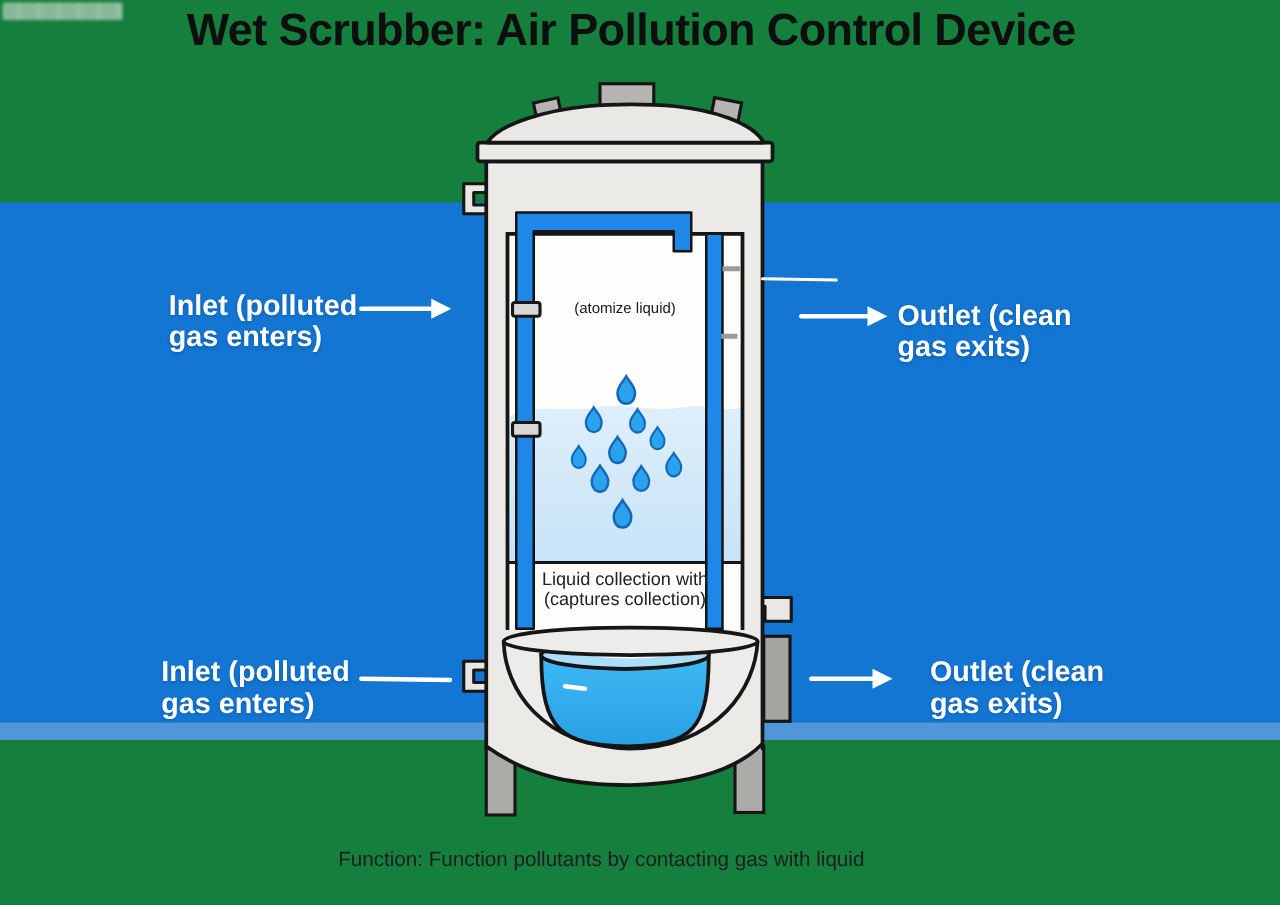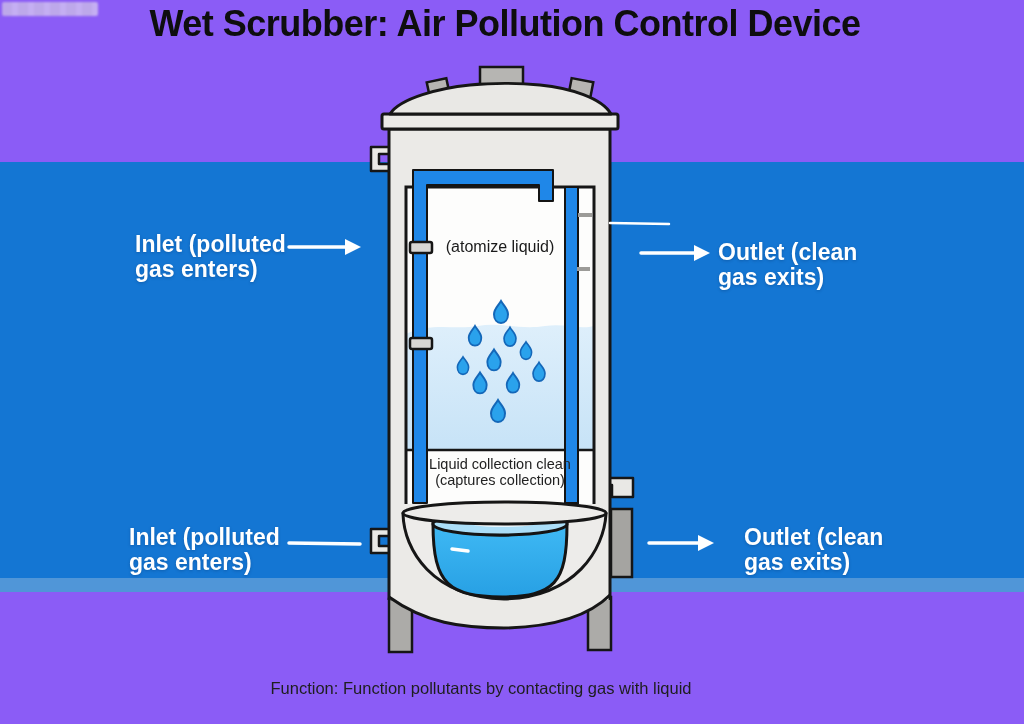--- a/index.html
+++ b/index.html
@@ -10,21 +10,21 @@
     --mist-blue:#CFE7F9;
     --liquid-blue:#33B1F0;
     --vessel-gray:#EBEAE7;
     --metal-gray:#B6B5B2;
     --outline:#161616;
     --title-ink:#0E0E0E;
   }
   html,body{margin:0;padding:0;}
   .stage{
     position:relative;width:1024px;height:724px;overflow:hidden;
-    background:#8b5cf6;
+    background:#15803d;
     font-family:"Liberation Sans", sans-serif;
   }
   .watermark{
     position:absolute;left:2px;top:2px;width:96px;height:14px;opacity:.55;
     background:repeating-linear-gradient(90deg,#E7E6E1 0 10px,#F4F3EF 10px 16px);
     filter:blur(1.2px);border-radius:2px;
   }
   .band{position:absolute;left:0;top:162px;width:1024px;height:416px;background:var(--band-blue);}
   .band-strip{position:absolute;left:0;top:578px;width:1024px;height:14px;background:var(--band-strip);}
   .title{
@@ -35,21 +35,21 @@
   .side-label{
     position:absolute;color:#fff;font-weight:bold;font-size:23px;line-height:25px;
     text-shadow:0 1px 3px rgba(0,40,90,.30);
     margin-left:12px;
   }
   .side-label.left{text-align:left;}
   .side-label.center{text-align:left;}
   .inner-label{position:absolute;left:406px;width:188px;text-align:center;color:#1A1A1A;}
   .spray{top:236px;font-size:17px;line-height:21px;}
   .spray .l1{font-weight:bold;}
-  .spray .l2{font-weight:normal;font-size:16px;}
+  .spray .l2{font-weight:normal;font-size:12px;}
   .tank{top:456px;font-size:14.5px;line-height:16px;color:#222;}
   .caption{
     position:absolute;left:0;top:679px;width:962px;text-align:center;
     font-size:16.5px;color:#1E1E1E;
   }
   .caption .b{font-weight:normal;}
 </style>
 </head>
 <body>
 
@@ -169,21 +169,21 @@
   </div>
   <div class="side-label center" style="left:732px;top:525px;width:170px;">
     <div>Outlet (clean</div>
     <div>gas exits)</div>
   </div>
 
   <div class="inner-label spray">
     <div class="l2">(atomize liquid)</div>
   </div>
   <div class="inner-label tank">
-    <div>Liquid collection clean</div>
+    <div>Liquid collection with</div>
     <div>(captures collection)</div>
   </div>
 
   <div class="caption">
     <span class="b">Function:</span><span> Function pollutants by contacting gas with liquid</span>
   </div>
 
 </div>
 
 </body></html>

